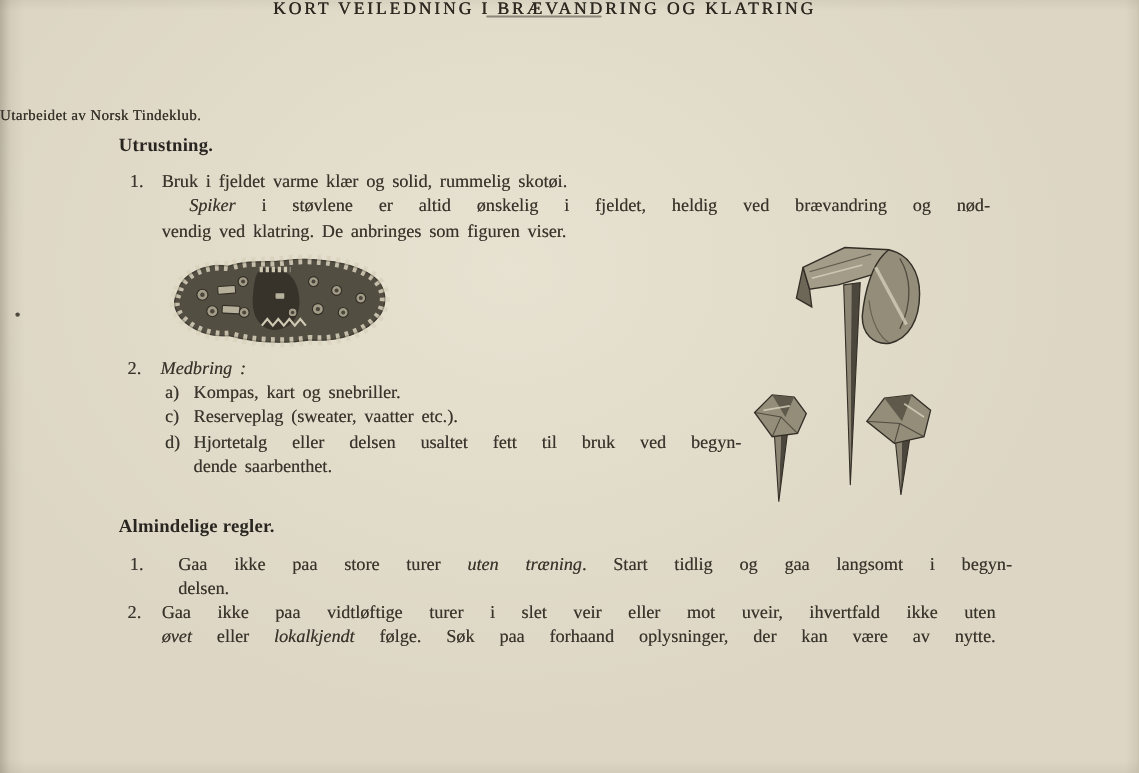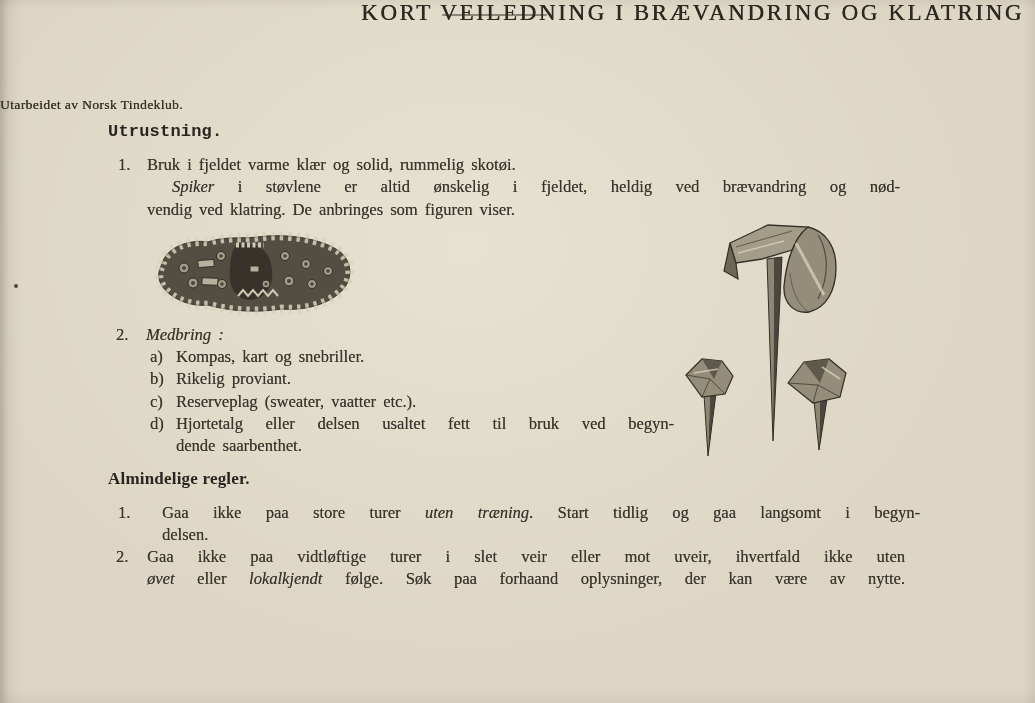--- a/index.html
+++ b/index.html
@@ -19,25 +19,24 @@
       linear-gradient(to left, rgba(90,83,66,0.10), rgba(90,83,66,0) 12px),
       linear-gradient(to bottom, rgba(90,83,66,0.08), rgba(90,83,66,0) 10px),
       linear-gradient(to top, rgba(90,83,66,0.08), rgba(90,83,66,0) 12px);
     color:#39342b;
   }
   .abs{position:absolute;}
   .rule{
     height:2px;background:#6f695c;opacity:.75;border-radius:1px;
   }
   .title{
-    left:0;top:66;width:990px;text-align:right;
-    font-size:23px;letter-spacing:2.6px;color:#2d2921;
+    left:0;top:66;width:990px;text-align:center;
+    font-size:16px;letter-spacing:2.6px;color:#2d2921;
     text-shadow:0.4px 0 0 #2d2921;
     white-space:nowrap;
-    padding-left:34px;
   }
   .subtitle{
     left:0;top:97px;width:1000px;
     font-size:13.5px;letter-spacing:.4px;color:#39342b;
     text-shadow:0.2px 0 0 #39342b;
   }
   .heading{
     font-size:17px;font-weight:700;color:#292520;
     letter-spacing:.2px;
   }
@@ -63,21 +62,21 @@
 </head>
 <body>
 
 <div id="page">
 
   <div class="abs rule" style="left:442px;top:14px;width:105px;"></div>
 
   <div class="abs title">KORT VEILEDNING I BRÆVANDRING OG KLATRING</div>
   <div class="abs subtitle">Utarbeidet av Norsk Tindeklub.</div>
 
-  <div class="abs heading" style="left:108px;top:122px;font-family:Liberation Mono, monospace;">Utrustning.</div>
+  <div class="abs heading" style="left:108px;top:122px;">Utrustning.</div>
 
   <div class="abs num" style="left:118px;top:154px;">1.</div>
   <div class="abs block" style="left:147px;top:154px;width:753px;">
     <div class="body-line">Bruk i fjeldet varme klær og solid, rummelig skotøi.</div>
     <div class="body-line just indent"><span class="ital">Spiker</span><span> i støvlene er altid ønskelig i fjeldet, heldig ved brævandring og nød-</span></div>
     <div class="body-line">vendig ved klatring.  De anbringes som figuren viser.</div>
   </div>
 
   <svg class="abs" style="left:146px;top:226px;" width="214" height="96" viewBox="0 0 214 96">
     <g>
@@ -170,21 +169,20 @@
       <path d="M 116,170 L 146,172 L 168,184 M 146,172 L 141,190" fill="none" stroke="#332f27" stroke-width="1" opacity="0.7"></path>
       <path d="M 150,154 L 168,166" stroke="#d9d2bd" stroke-width="1.6" opacity="0.8"></path>
     </g>
   </svg>
 
   <div class="abs num" style="left:116px;top:324px;">2.</div>
   <div class="abs body-line ital" style="left:146px;top:324px;">Medbring :</div>
 
   <div class="abs block" style="left:150px;top:346px;width:524px;">
     <div class="body-line"><span class="marker">a)</span><span>Kompas, kart og snebriller.</span></div>
-    <div class="body-line"><span class="marker">b)</span><span>Rikelig proviant.</span></div>
     <div class="body-line"><span class="marker">c)</span><span>Reserveplag (sweater, vaatter etc.).</span></div>
     <div class="body-line just"><span class="marker">d)</span><span>Hjortetalg eller delsen usaltet fett til bruk ved begyn-</span></div>
     <div class="body-line" style="padding-left:26px;">dende saarbenthet.</div>
   </div>
 
   <div class="abs heading" style="left:108px;top:469px;">Almindelige regler.</div>
 
   <div class="abs num" style="left:118px;top:502px;">1.</div>
   <div class="abs block" style="left:162px;top:502px;width:758px;">
     <div class="body-line just"><span>Gaa ikke paa store turer </span><span class="ital">uten træning</span><span>.  Start tidlig og gaa langsomt i begyn-</span></div>

